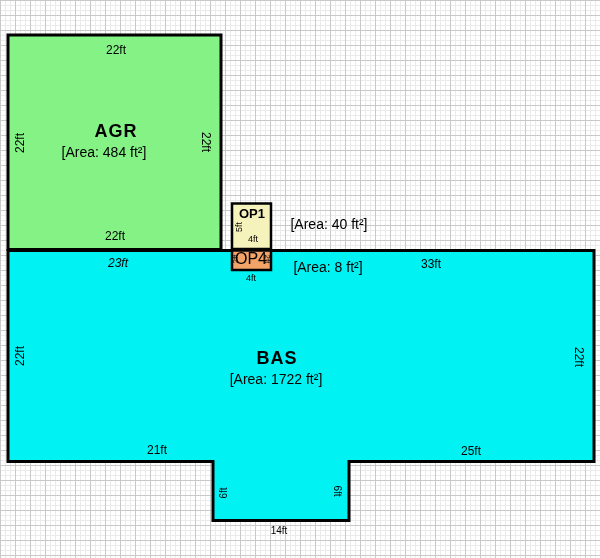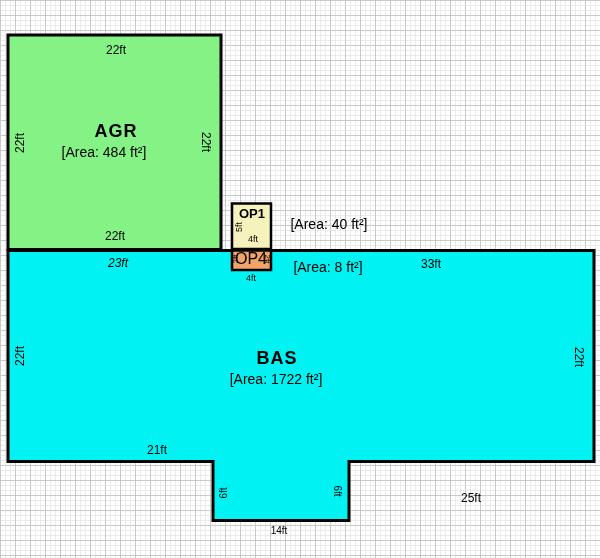--- a/index.html
+++ b/index.html
@@ -70,18 +70,18 @@
   <span class="lbl dim-sm" style="left:251px; top:278px;">4ft</span>
   <span class="lbl area-lbl" style="left:328px; top:267px;">[Area: 8 ft²]</span>
 
   <span class="lbl room-name" style="left:277px; top:358px;">BAS</span>
   <span class="lbl area-lbl" style="left:276px; top:379px;">[Area: 1722 ft²]</span>
   <span class="lbl dim" style="left:118px; top:263px;font-style:italic;">23ft</span>
   <span class="lbl dim" style="left:431px; top:264px;">33ft</span>
   <span class="lbl dim ccw" style="left:20px; top:356px;">22ft</span>
   <span class="lbl dim cw" style="left:579px; top:357px;">22ft</span>
   <span class="lbl dim" style="left:125px; top:450px;margin-left:32px;">21ft</span>
-  <span class="lbl dim" style="left:471px; top:451px;margin-top:47px;">25ft</span>
+  <span class="lbl dim" style="left:471px; top:451px;">25ft</span>
   <span class="lbl dim-md ccw" style="left:224px; top:493px;">6ft</span>
   <span class="lbl dim-md cw" style="left:337px; top:491px;">6ft</span>
   <span class="lbl dim-md" style="left:279px; top:531px;">14ft</span>
 
 </div>
 
 </body></html>

